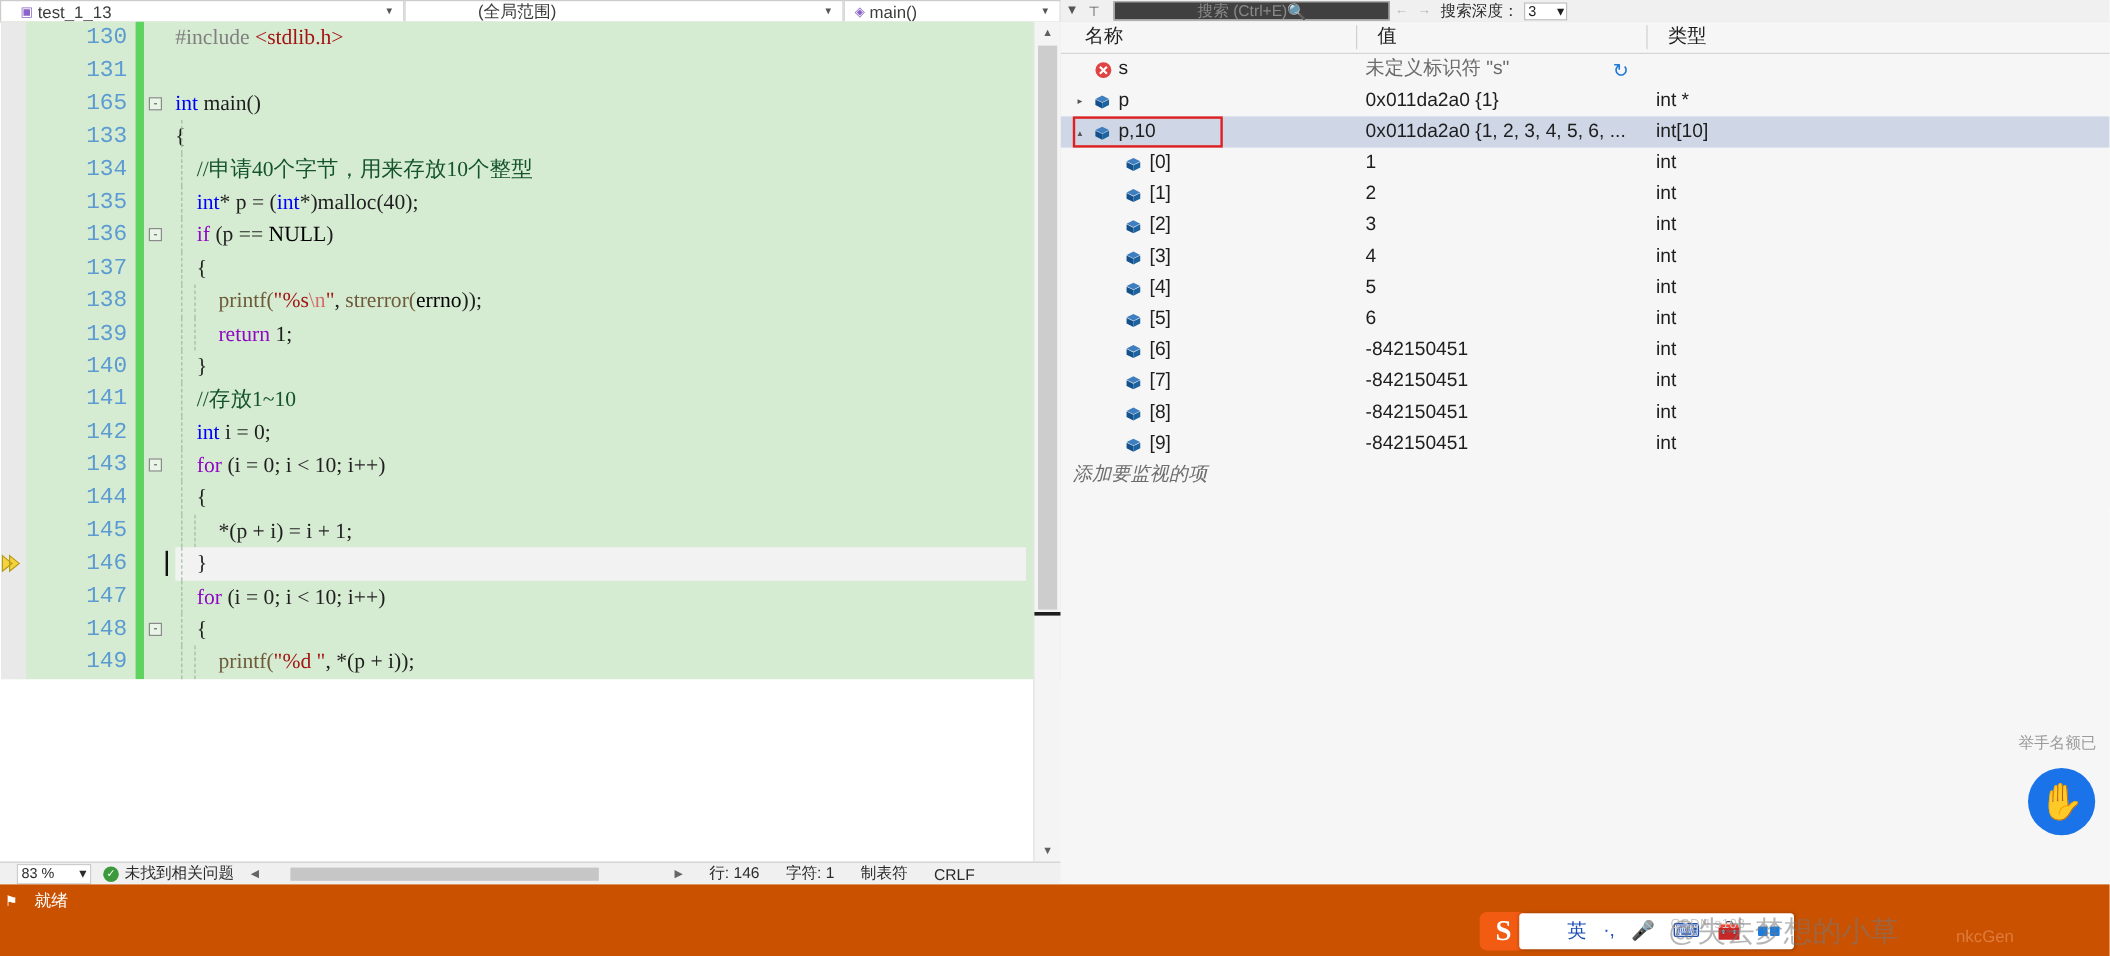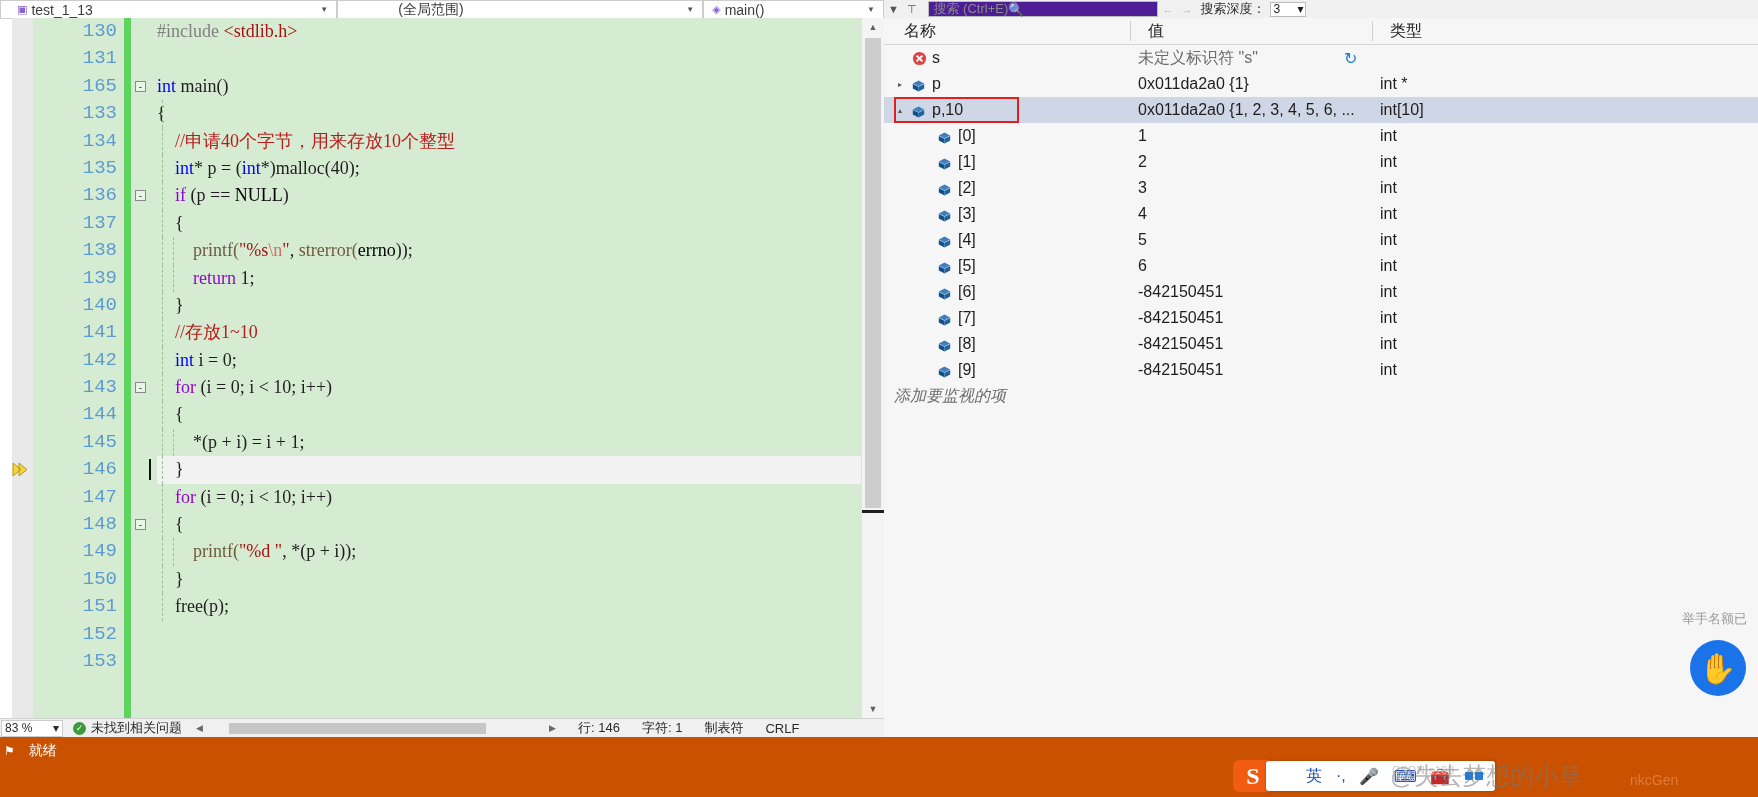--- a/index.html
+++ b/index.html
@@ -32,21 +32,21 @@
   }
   #nav-project{width:560px;padding-left:16px;}
   #nav-scope{width:578px;padding-left:60px;}
   #nav-func{width:300px;padding-left:8px;}
   .nav-arrow{position:absolute;right:8px;font-size:8px;color:#555;}
   .nav-txt{white-space:nowrap;overflow:hidden;}
   .nav-icon{font-size:11px;color:#8a64c8;margin-right:4px;}
 
   
   #code-area{
-    position:absolute;left:12px;top:18px;width:884px;height:700px;
+    position:absolute;left:1px;top:18px;width:884px;height:548px;
     background:#d6ecd2;overflow:hidden;
   }
   #bp-margin{position:absolute;left:0;top:0;width:18px;height:100%;background:#e9e9e9;}
   #gutter-sel{position:absolute;left:18px;top:0;width:3px;height:100%;background:#e9e9e9;}
   #line-col{
     position:absolute;left:21px;top:0;width:90px;height:100%;
     background:#d6ecd2;
   }
   #change-bar{position:absolute;left:112px;top:0;width:7px;height:100%;background:#5fd35f;}
   #fold-col{position:absolute;left:119px;top:0;width:26px;height:100%;background:#d6ecd2;}
@@ -80,35 +80,35 @@
   .indent-guide{
     position:absolute;top:0;width:1px;height:27.4px;
     border-left:1px dashed #9bbf97;
   }
 
   
   .k{color:#0000ff;}      
   .kc{color:#8f08c4;}     
   .str{color:#a31515;}
   .esc{color:#d36d6d;}
-  .cmt{color:#b91c1c;}
+  .cmt{color:#14532d;}
   .pp{color:#808080;}
   .inc{color:#a31515;}
   .mac{color:#000000;}
   .fn{color:#6d5b3a;}
 
   
   #editor-status{
     position:absolute;left:0;top:718px;width:884px;height:19px;
     background:#f0f0f0;border-top:1px solid #d0d0d0;
     display:flex;align-items:center;font-size:13px;color:#2b2b2b;
     box-sizing:border-box;
   }
   #zoom-box{
-    width:62px;height:17px;margin-left:1px;display:flex;align-items:center;
+    width:62px;height:17px;margin-left:14px;display:flex;align-items:center;
     justify-content:space-between;background:#fff;border:1px solid #ccc;
     box-sizing:border-box;padding:0 3px;font-size:12px;
   }
   #probs{display:flex;align-items:center;margin-left:10px;gap:5px;}
   .ok-dot{
     width:13px;height:13px;border-radius:50%;background:#3c9a3c;
     color:#fff;font-size:9px;line-height:13px;text-align:center;
   }
   #hscroll{
     position:relative;margin-left:14px;width:360px;height:13px;
@@ -136,22 +136,22 @@
   #watch-pane{
     position:absolute;left:884px;top:0;width:874px;height:737px;
     background:#f6f6f6;overflow:hidden;
   }
   #watch-toolbar{
     position:absolute;left:0;top:0;width:874px;height:18px;
     background:#f0f0f0;display:flex;align-items:center;gap:0;
     border-bottom:1px solid #dcdcdc;
   }
   #search-box{
-    margin-left:8px;width:230px;height:16px;background:#4c1d95;border:1px solid #bdbdbd;
-    display:flex;align-items:center;justify-content:flex-start;
+    margin-left:8px;width:230px;height:16px;background:#404040;border:1px solid #bdbdbd;
+    display:flex;align-items:center;justify-content:center;
     padding:0 4px;box-sizing:border-box;font-size:13px;color:#8a8a8a;
   }
   .tb-ico{font-size:11px;color:#555;padding:0 4px;}
   .tb-ico.dim{color:#b4b4b4;}
   #depth-lbl{font-size:13px;color:#2b2b2b;margin-left:4px;}
   #depth-sel{
     margin-left:5px;width:36px;height:15px;border:1px solid #bdbdbd;background:#fff;
     display:flex;align-items:center;justify-content:space-between;padding:0 2px;
     box-sizing:border-box;font-size:12px;
   }

